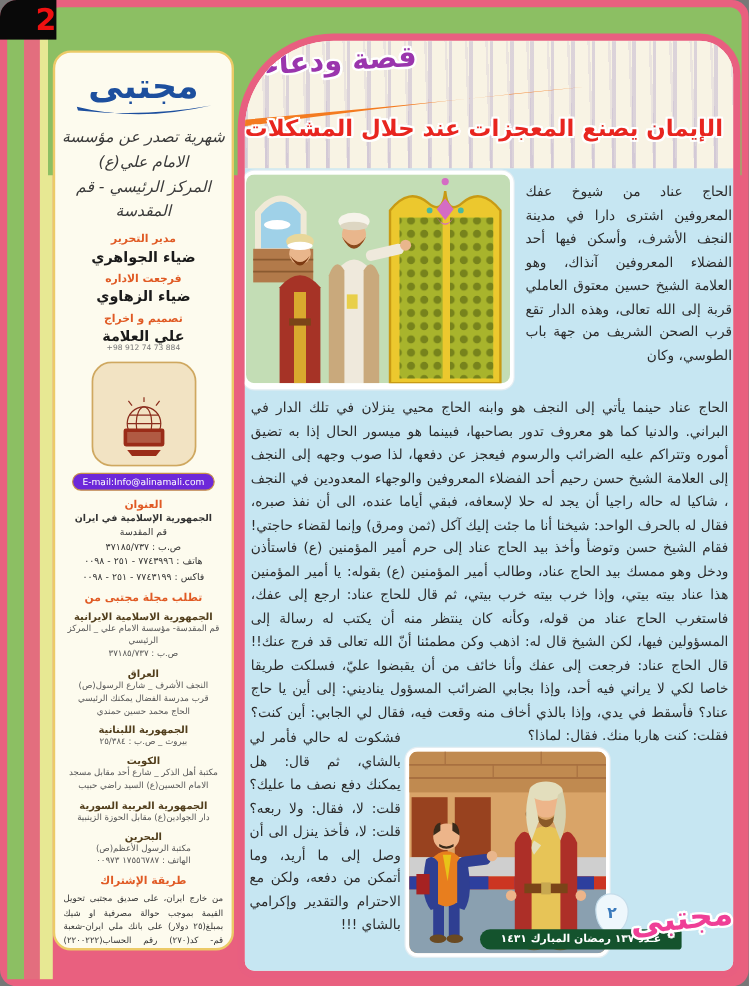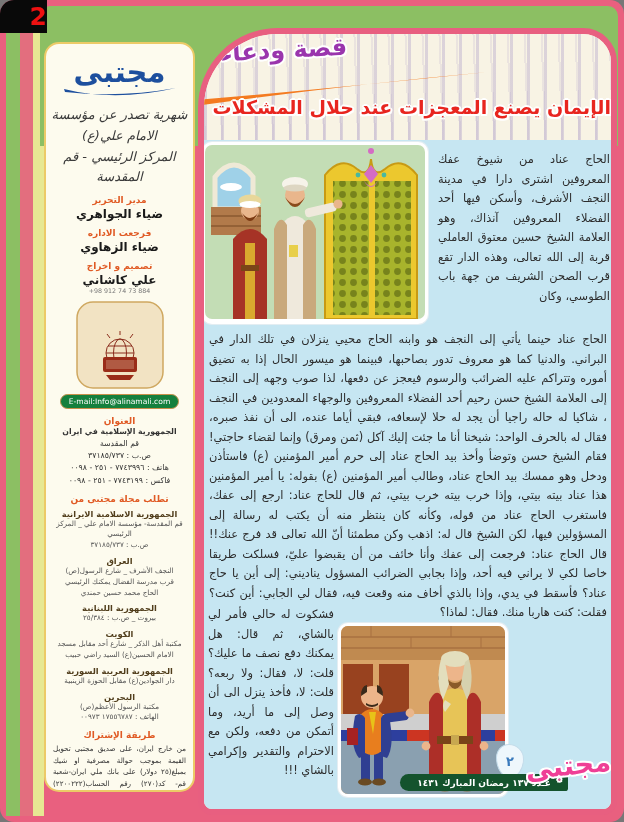--- a/index.html
+++ b/index.html
@@ -20,39 +20,39 @@
   .sidebar{position:absolute;left:44px;top:42px;width:151px;height:750px;background:#fdfbee;
            border:2px solid #ecca67;border-radius:15px;box-sizing:border-box;overflow:hidden;
            text-align:center;direction:rtl;padding:6px 5px;}
   .sb-logo{color:#1d4f9e;font-size:29px;font-weight:bold;line-height:1;margin-top:8px;}
   .sb-swoosh{display:block;margin:-2px auto 4px;}
   .sb-tag{font-size:13px;color:#3a3a3a;line-height:1.6;font-style:italic;}
   .red-label{color:#e05a24;font-weight:bold;font-size:9px;margin-top:7px;}
   .sb-name{color:#1a1a1a;font-weight:bold;font-size:12px;margin-top:2px;}
   .sb-phone{font-size:6.3px;color:#777;direction:ltr;}
   .emblem-wrap{margin:7px auto 0;width:88px;height:88px;}
-  .email-pill{display:inline-block;background:#15803d;border:1px solid #c8904a;color:#fff;
+  .email-pill{display:inline-block;background:#6d28d9;border:1px solid #c8904a;color:#fff;
               font-size:7.6px;border-radius:8px;padding:2px 8px;margin-top:4px;direction:ltr;}
   .addr-line{font-size:7.8px;color:#333;line-height:1.55;text-align:center;}
   .addr-line.b{font-weight:bold;}
   .group-h{font-weight:bold;font-size:8.3px;color:#513e1c;margin-top:5px;}
   .group-line{font-size:7.2px;color:#555;line-height:1.5;}
   .sub-par{font-size:7.15px;color:#333;text-align:justify;line-height:1.62;margin-top:3px;padding:0 2px;}
   
   .main-panel{position:absolute;left:198px;top:28px;width:419px;height:787px;box-sizing:border-box;
               border:6px solid #e85f80;border-radius:80px 34px 14px 14px;overflow:hidden;background:#f8f3e4;}
   .panel-header{position:absolute;left:0;top:0;right:0;height:106px;background:#f8f3e4;
     background-image:repeating-linear-gradient(90deg, rgba(173,158,200,0.38) 0 3px, rgba(0,0,0,0) 3px 17px),
                      repeating-linear-gradient(88deg, rgba(173,158,200,0.18) 0 2px, rgba(0,0,0,0) 2px 17px);}
   .badge{position:absolute;left:16px;top:2px;color:#9a35ad;font-size:24px;font-weight:bold;
          transform:rotate(-3deg);}
   .ow{text-shadow:-1.5px -1.5px 0 #fff,1.5px -1.5px 0 #fff,-1.5px 1.5px 0 #fff,1.5px 1.5px 0 #fff,
        0 -2px 0 #fff,0 2px 0 #fff,-2px 0 0 #fff,2px 0 0 #fff;}
   .swoosh-svg{position:absolute;left:-8px;top:30px;}
-  .main-title{position:absolute;left:0;right:0;top:62px;text-align:right;color:#e8251f;
+  .main-title{position:absolute;left:0;right:0;top:62px;text-align:left;color:#e8251f;
               font-size:19px;font-weight:bold;letter-spacing:-0.5px;}
   .panel-body{position:absolute;left:0;right:0;top:106px;bottom:0;background:#c6e6f2;}
   .illus{position:absolute;background:#fff;border-radius:10px;box-shadow:0 0 0 1px #e3edf2;padding:3px;box-sizing:border-box;}
   .illus svg{display:block;border-radius:7px;}
   .illus1{left:-2px;top:2px;width:226px;height:182px;}
   .illus2{left:134px;top:483px;width:170px;height:174px;}
   .story{color:#2c2c2c;font-size:11.4px;line-height:1.71;text-align:justify;direction:rtl;position:absolute;}
   .story-intro{left:234px;top:10px;width:172px;height:178px;}
   .story-body{left:5px;top:190px;width:398px;height:272px;}
   .story-end{left:4px;top:465px;width:126px;}
@@ -89,21 +89,21 @@
       <path d="M4,4 Q55,17 116,3 Q60,13 5,7 Z" fill="#1d4f9e"></path>
     </svg>
     <div class="sb-tag">شهرية تصدر عن مؤسسة الامام علي(ع)</div>
     <div class="sb-tag">المركز الرئيسي - قم المقدسة</div>
 
     <div class="red-label">مدير التحرير</div>
     <div class="sb-name">ضياء الجواهري</div>
     <div class="red-label">فرجعت الاداره</div>
     <div class="sb-name">ضياء الزهاوي</div>
     <div class="red-label">تصميم و اخراج</div>
-    <div class="sb-name">علي كاشاني</div>
+    <div class="sb-name">علي العلامة</div>
     <div class="sb-phone">+98 912 74 73 884</div>
 
     <div class="emblem-wrap">
       <svg width="88" height="88" viewBox="0 0 88 88">
         <rect x="1" y="1" width="86" height="86" rx="16" fill="#f2e3c3" stroke="#cfa860" stroke-width="1.5"></rect>
         <defs>
           <path id="arcT" d="M13,46 A31,31 0 0 1 75,46" fill="none"></path>
           <path id="arcB" d="M19,48 A25,25 0 0 1 69,48" fill="none"></path>
         </defs>
         <text font-size="6.2" fill="#8a2c1c" font-weight="bold" letter-spacing="0.3">

